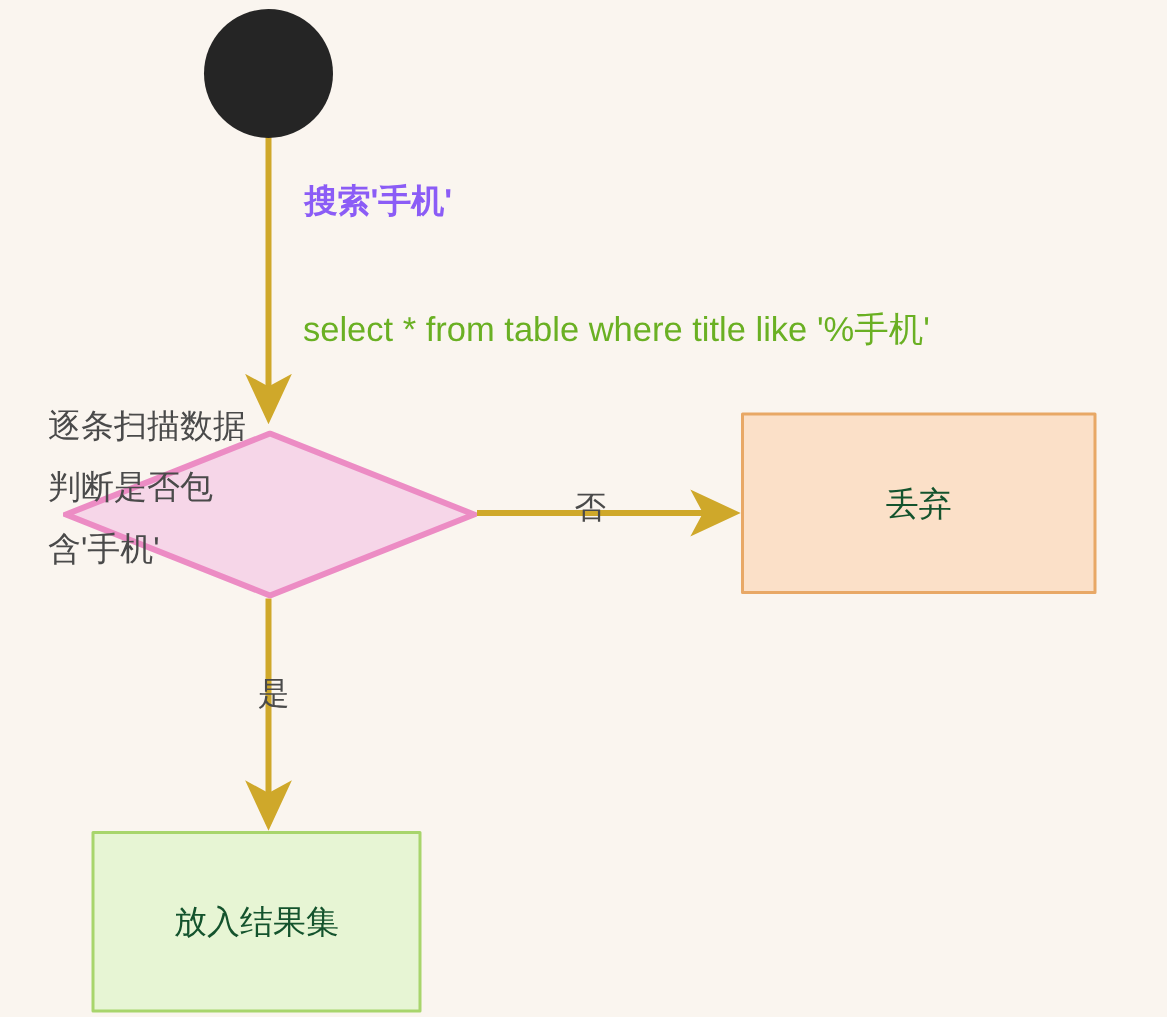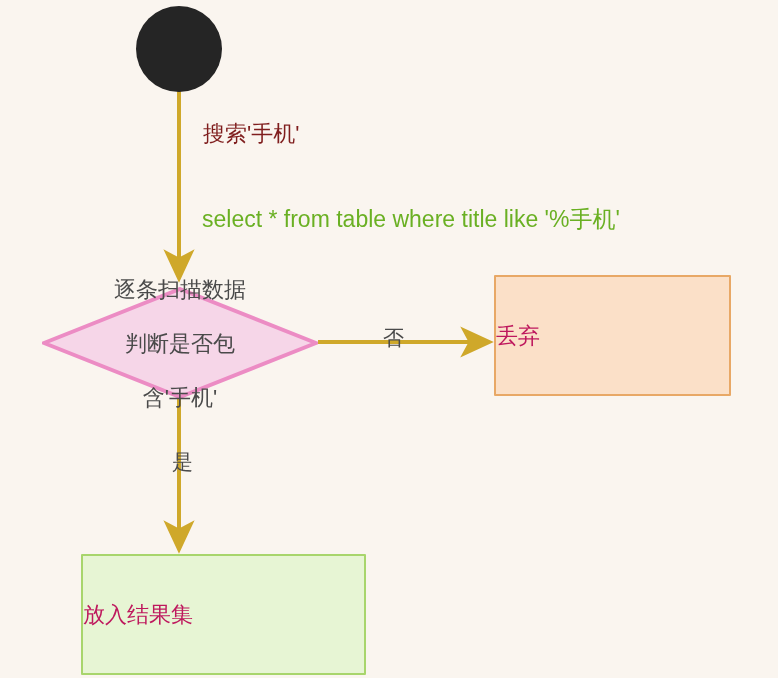--- a/index.html
+++ b/index.html
@@ -54,66 +54,65 @@
     left: 0;
     top: 0;
     width: 276px;
     height: 112px;
   }
   .decision .diamond-label {
     position: absolute;
     left: -10px;
     top: -24px;
     width: 296px;
-    text-align: center;
     font-size: 22px;
-    line-height: 54px;
+    line-height: 41px;
     color: #4a4a4a;
     white-space: pre-line;
     pointer-events: none;
   }
 
   .rect-node {
     border-width: 2px;
     border-style: solid;
     display: flex;
     align-items: center;
+    justify-content: center;
     font-size: 22px;
-    color: #be185d;
+    color: #14532d;
     border-radius: 1px;
   }
   .rect-discard {
     left: 494px;
     top: 275px;
     width: 237px;
     height: 121px;
     background: #fbe0c8;
     border-color: #e8a866;
   }
   .rect-result {
     left: 61px;
     top: 554px;
-    width: 285px;
+    width: 220px;
     height: 121px;
     background: #e7f5d4;
     border-color: #a8d56c;
-    margin-left: 20px;
   }
 
   
   .edge-text {
     position: absolute;
     white-space: nowrap;
   }
   .search-label {
     left: 203px;
     top: 119px;
     font-size: 22px;
-    font-weight: normal;
-    color: #7f1d1d;
+    font-weight: bold;
+    color: #8b5cf6;
   }
   .sql-label {
     left: 202px;
     top: 168px;
     font-size: 23px;
     color: #6ab023;
     margin-top: 36px;
   }
   .label-no {
     left: 383px;

